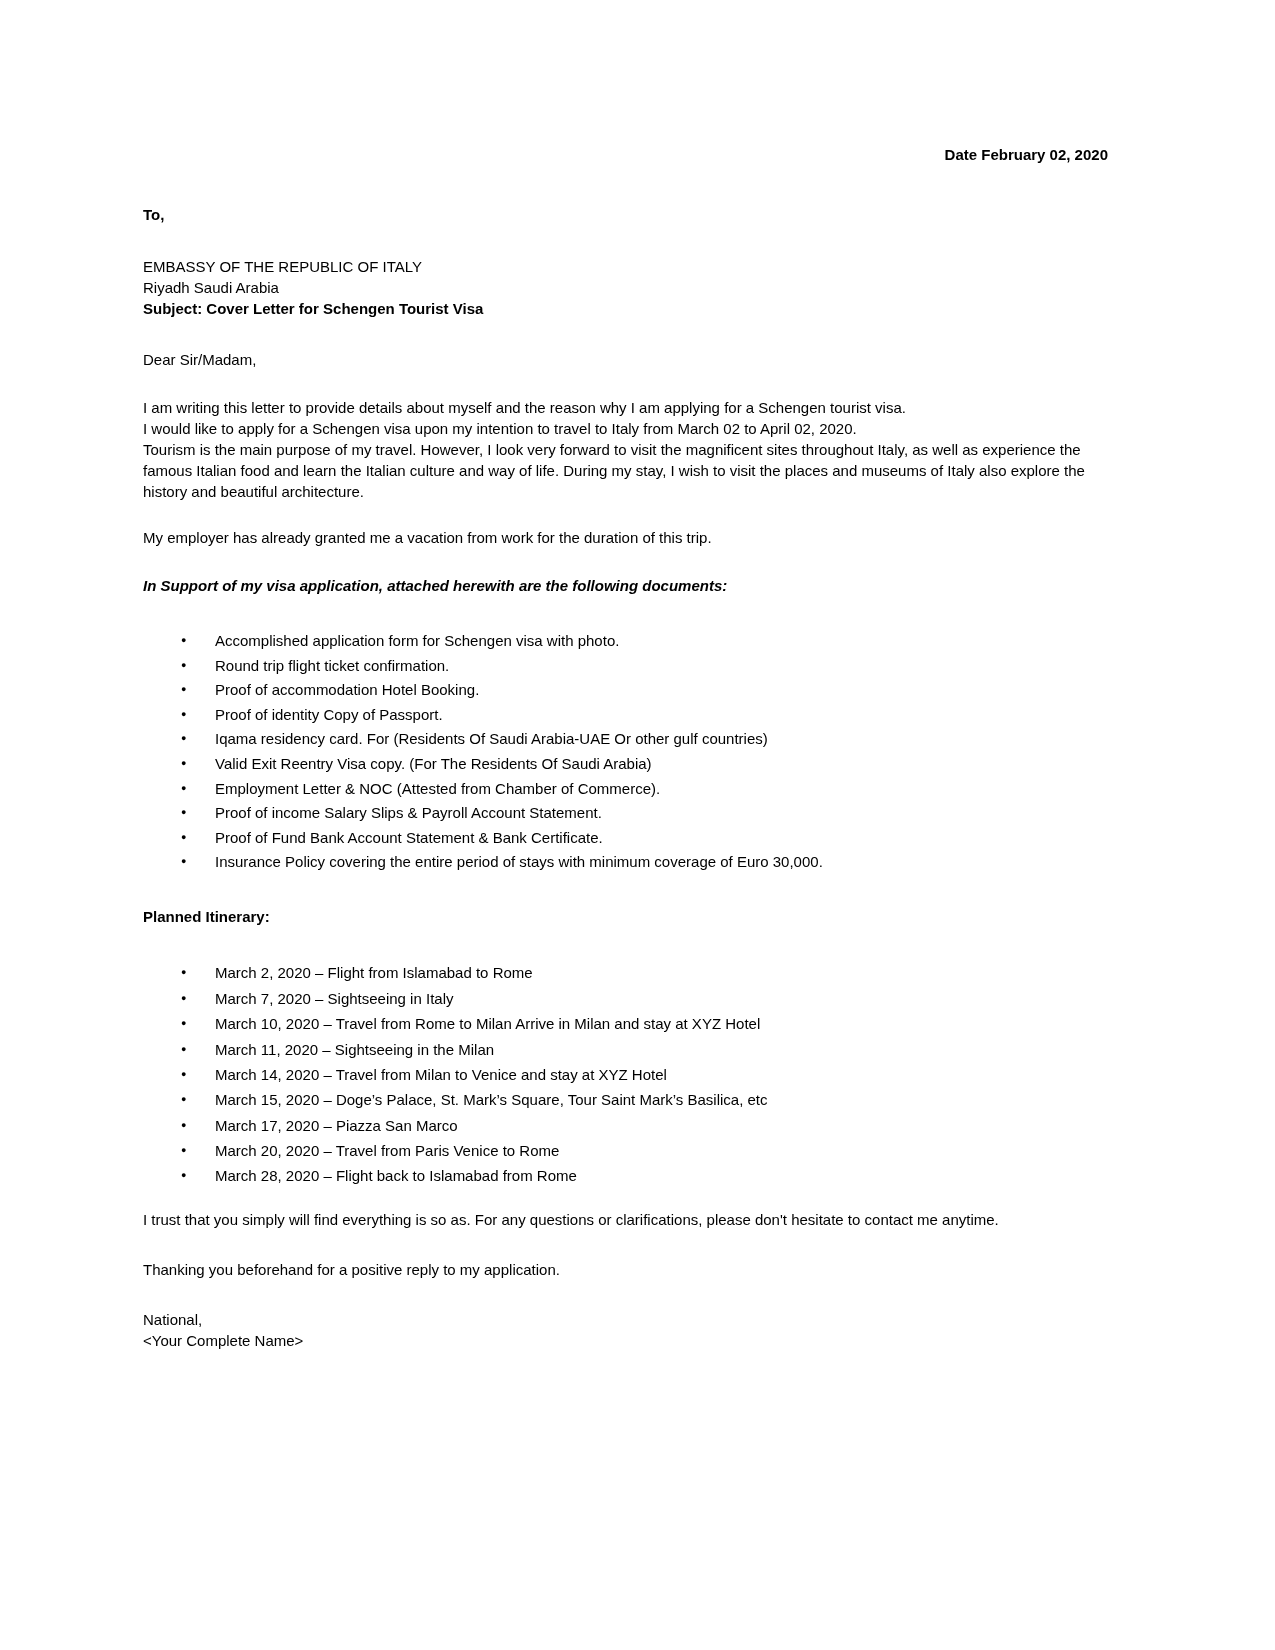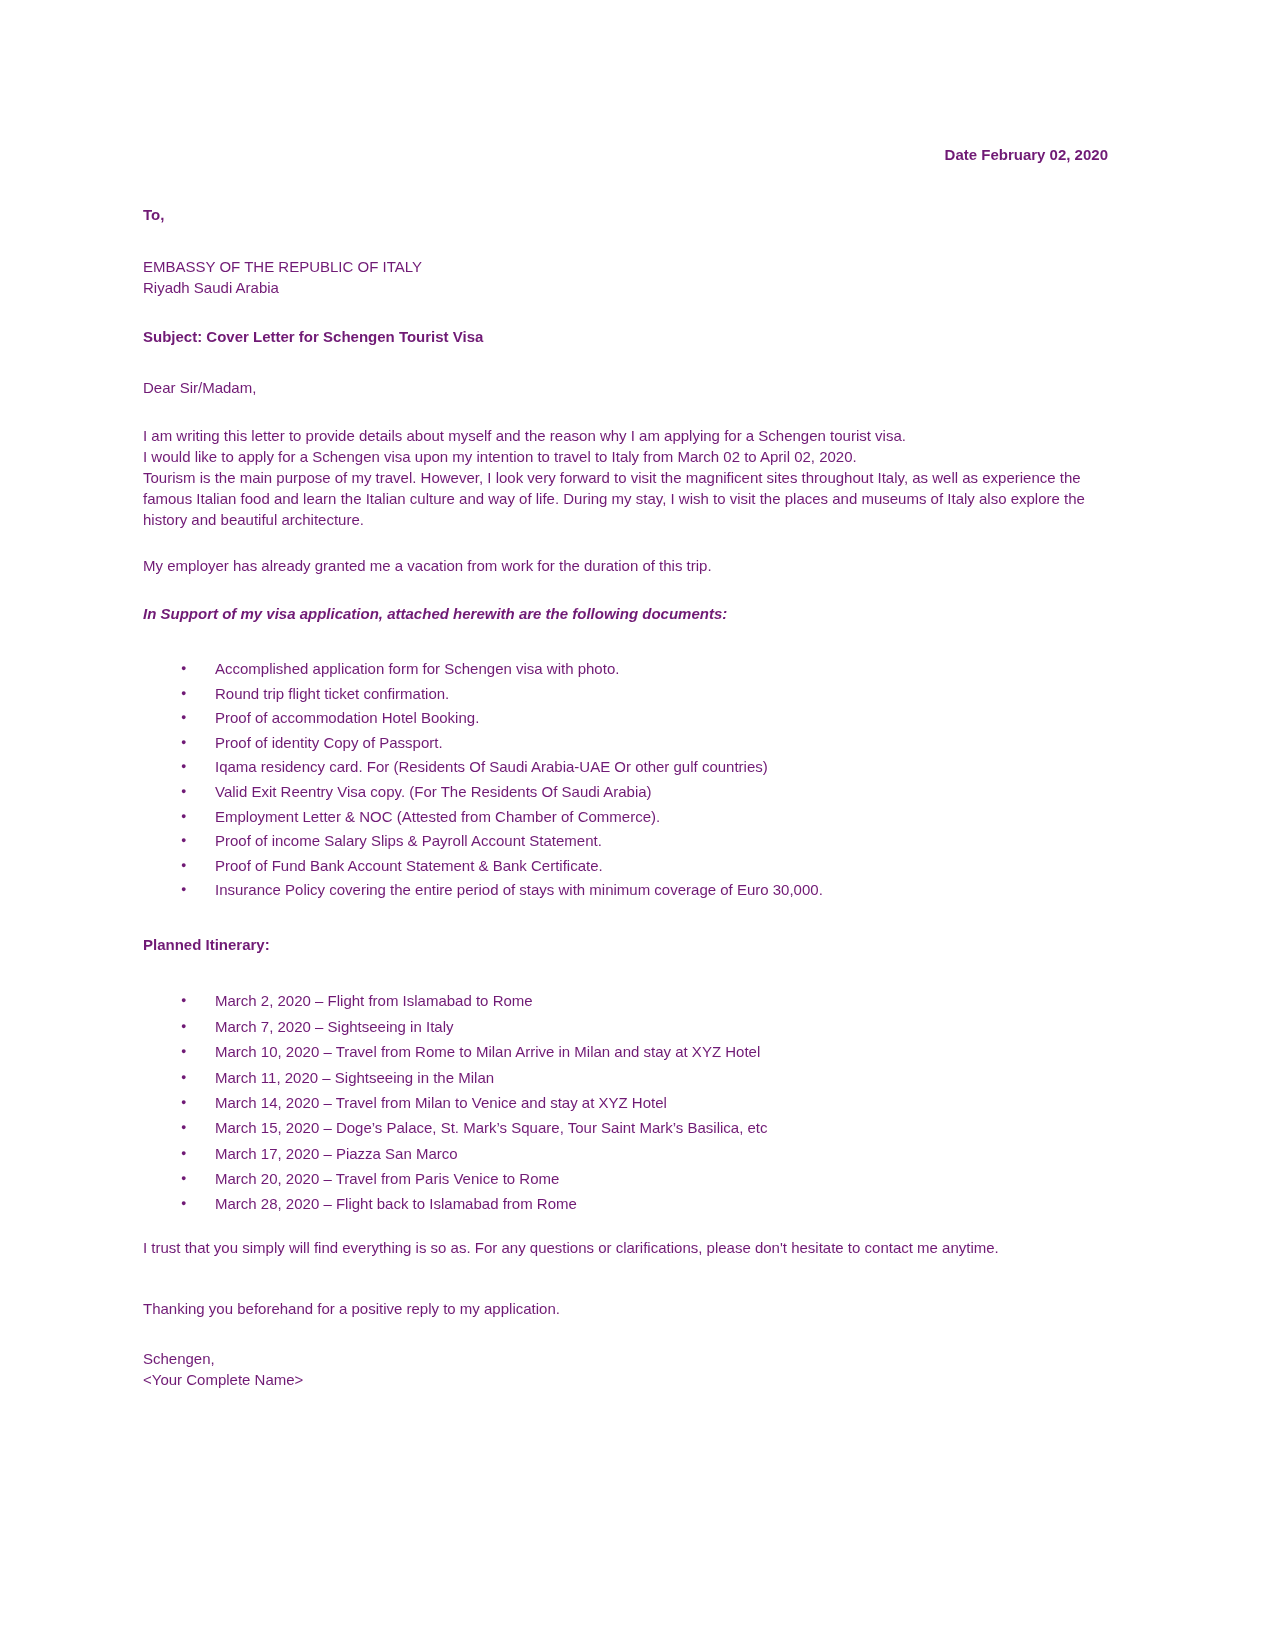--- a/index.html
+++ b/index.html
@@ -6,45 +6,45 @@
   .page {
     position: relative;
     width: 1256px;
     height: 1650px;
     background: #ffffff;
     box-sizing: border-box;
     padding: 144px 148px 0 143px;
     font-family: "Liberation Sans", sans-serif;
     font-size: 15px;
     line-height: 21px;
-    color: #701a75;
+    color: #000000;
     overflow: hidden;
   }
   .date-line { font-weight: bold; text-align: right; }
   .to-line { font-weight: bold; margin-top: 39px; }
   .recipient-block { margin-top: 31px; }
-  .subject-line { font-weight: bold; margin-top: 28px; }
+  .subject-line { font-weight: bold; }
   .salutation { margin-top: 30px; }
   .intro-block { margin-top: 27px; }
   .employer-note { margin-top: 25px; }
   .docs-heading { font-weight: bold; margin-top: 27px; font-style: italic; }
   ul.doc-list { list-style: none; margin: 34px 0 0 0; padding: 0; }
   ul.doc-list li { position: relative; padding-left: 72px; margin-bottom: 3.6px; }
   ul.itinerary-list { list-style: none; margin: 35px 0 0 0; padding: 0; }
   ul.itinerary-list li { position: relative; padding-left: 72px; margin-bottom: 4.4px; }
   .bullet {
     position: absolute;
     left: 38px;
     top: 0;
     font-size: 9px;
     line-height: 21px;
   }
   .itinerary-heading { font-weight: bold; margin-top: 34px; }
   .closing-1 { margin-top: 23px; }
-  .closing-2 { margin-top: 40px; }
+  .closing-2 { margin-top: 29px; }
   .signoff-block { margin-top: 29px; }
 </style>
 </head>
 <body>
 
 <div class="page">
 
   <div class="date-line">Date February 02, 2020</div>
 
   <div class="to-line">To,</div>
@@ -93,17 +93,17 @@
     <li><span class="bullet">●</span><span>March 17, 2020 – Piazza San Marco</span></li>
     <li><span class="bullet">●</span><span>March 20, 2020 – Travel from Paris Venice to Rome</span></li>
     <li><span class="bullet">●</span><span>March 28, 2020 – Flight back to Islamabad from Rome</span></li>
   </ul>
 
   <div class="closing-1">I trust that you simply will find everything is so as. For any questions or clarifications, please don't hesitate to contact me anytime.</div>
 
   <div class="closing-2">Thanking you beforehand for a positive reply to my application.</div>
 
   <div class="signoff-block">
-    <div>Schengen,</div>
+    <div>National,</div>
     <div>&lt;Your Complete Name&gt;</div>
   </div>
 
 </div>
 
 </body></html>

